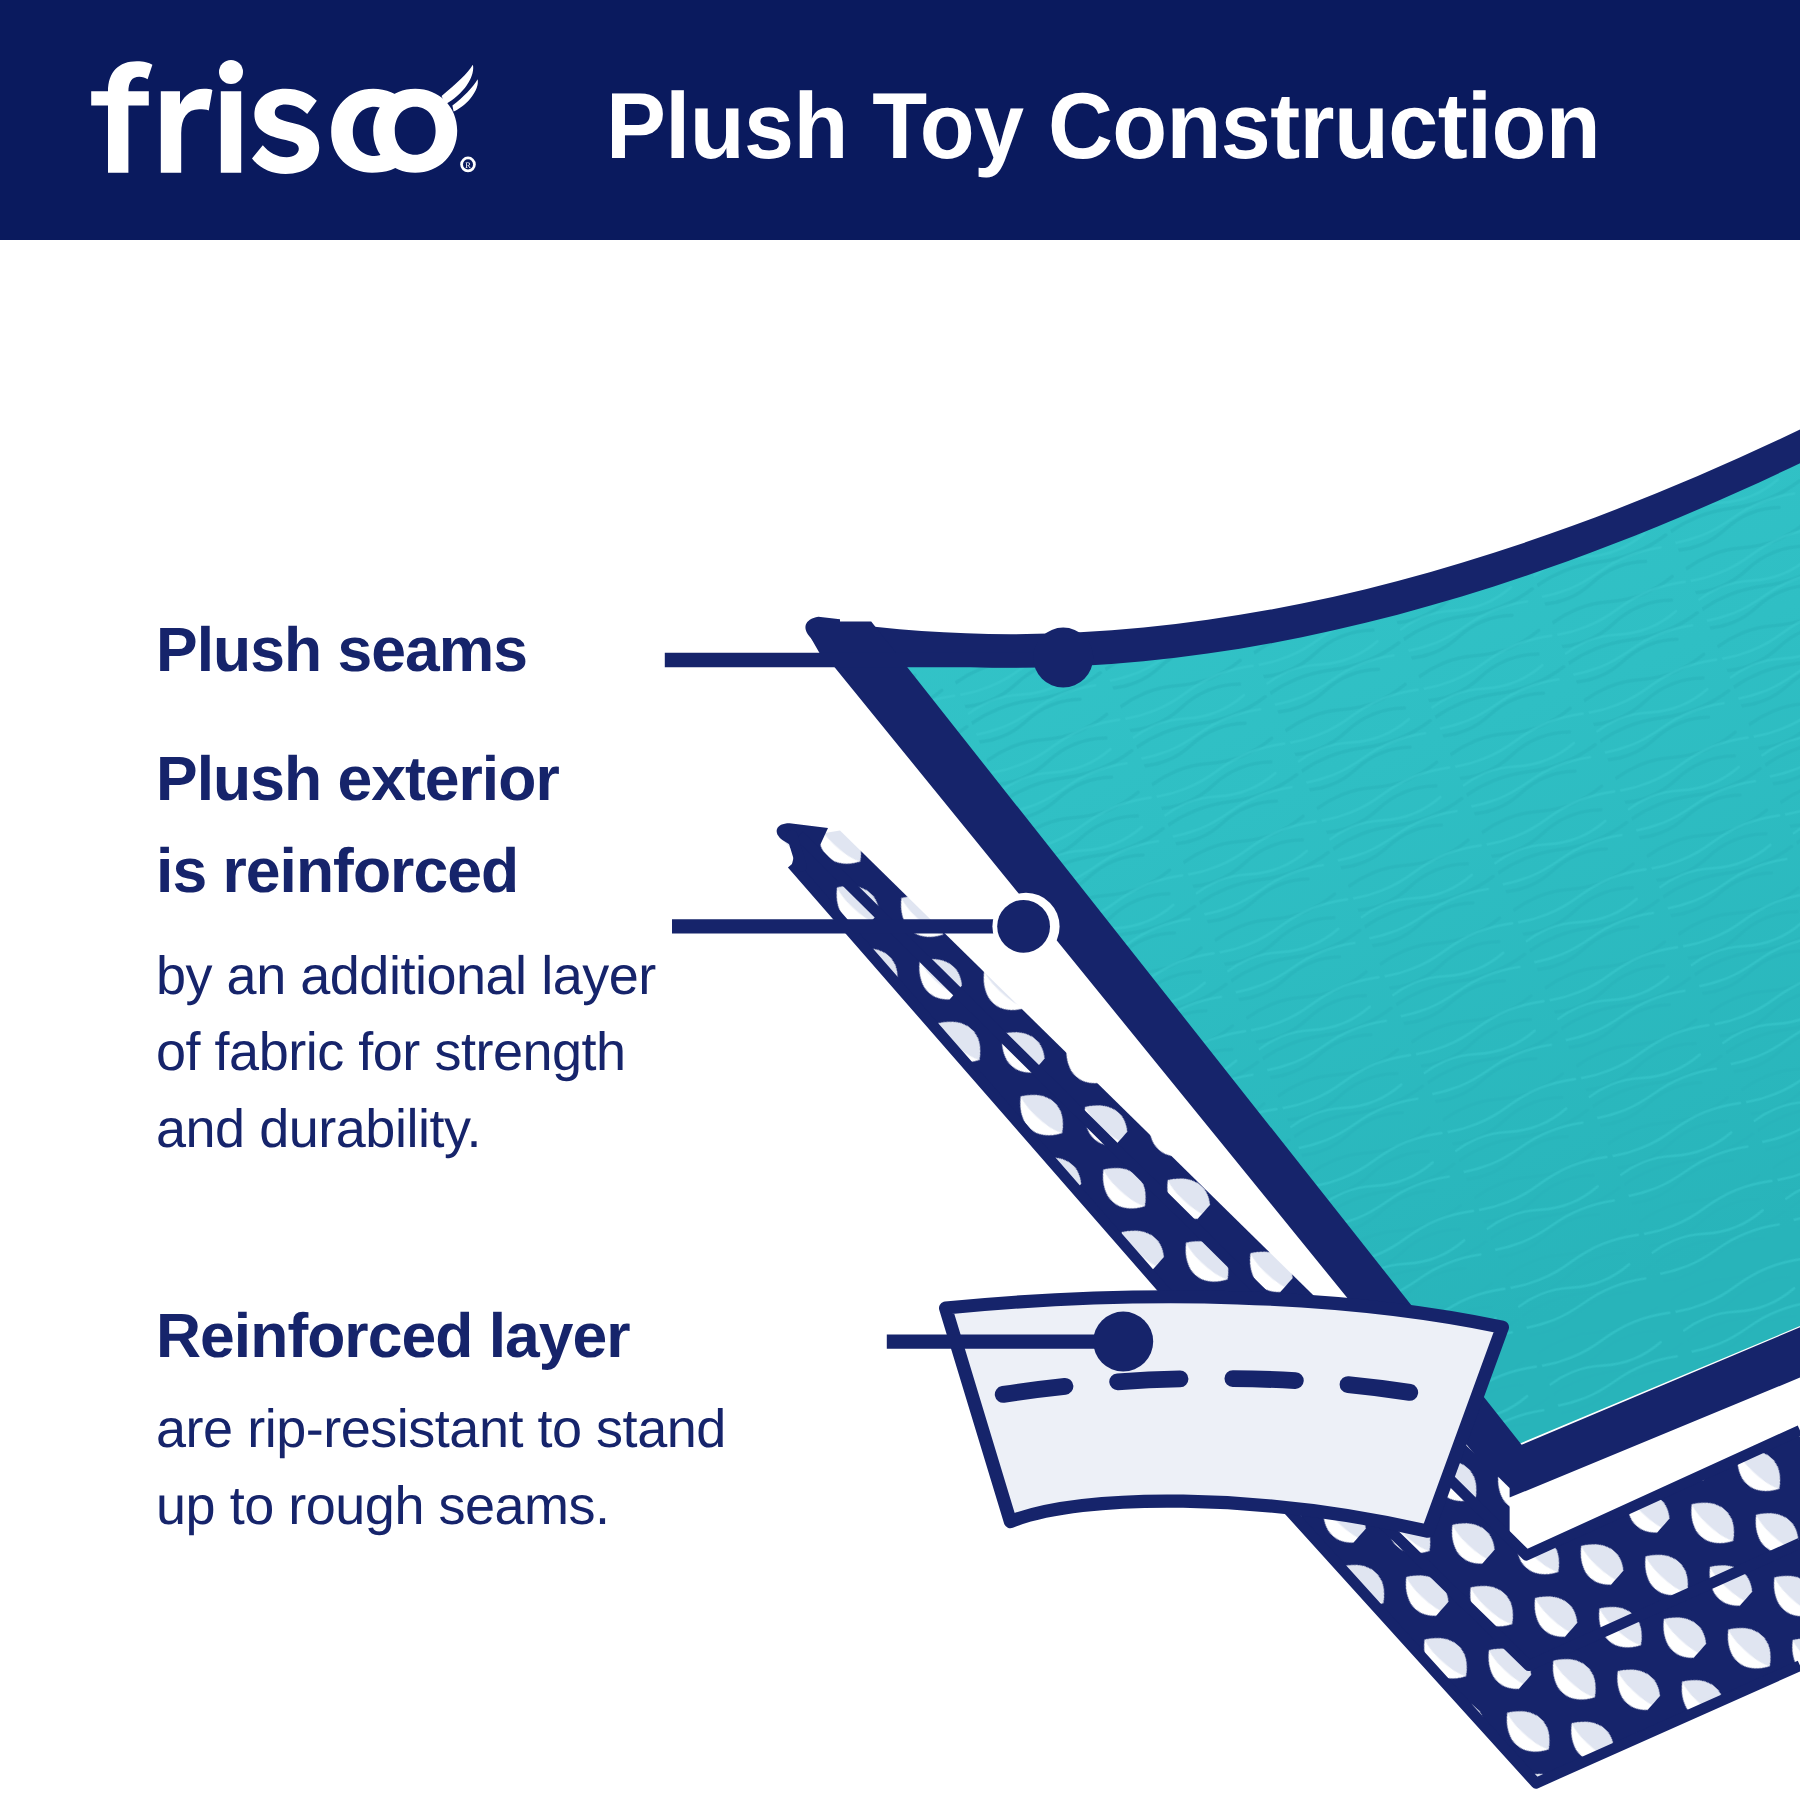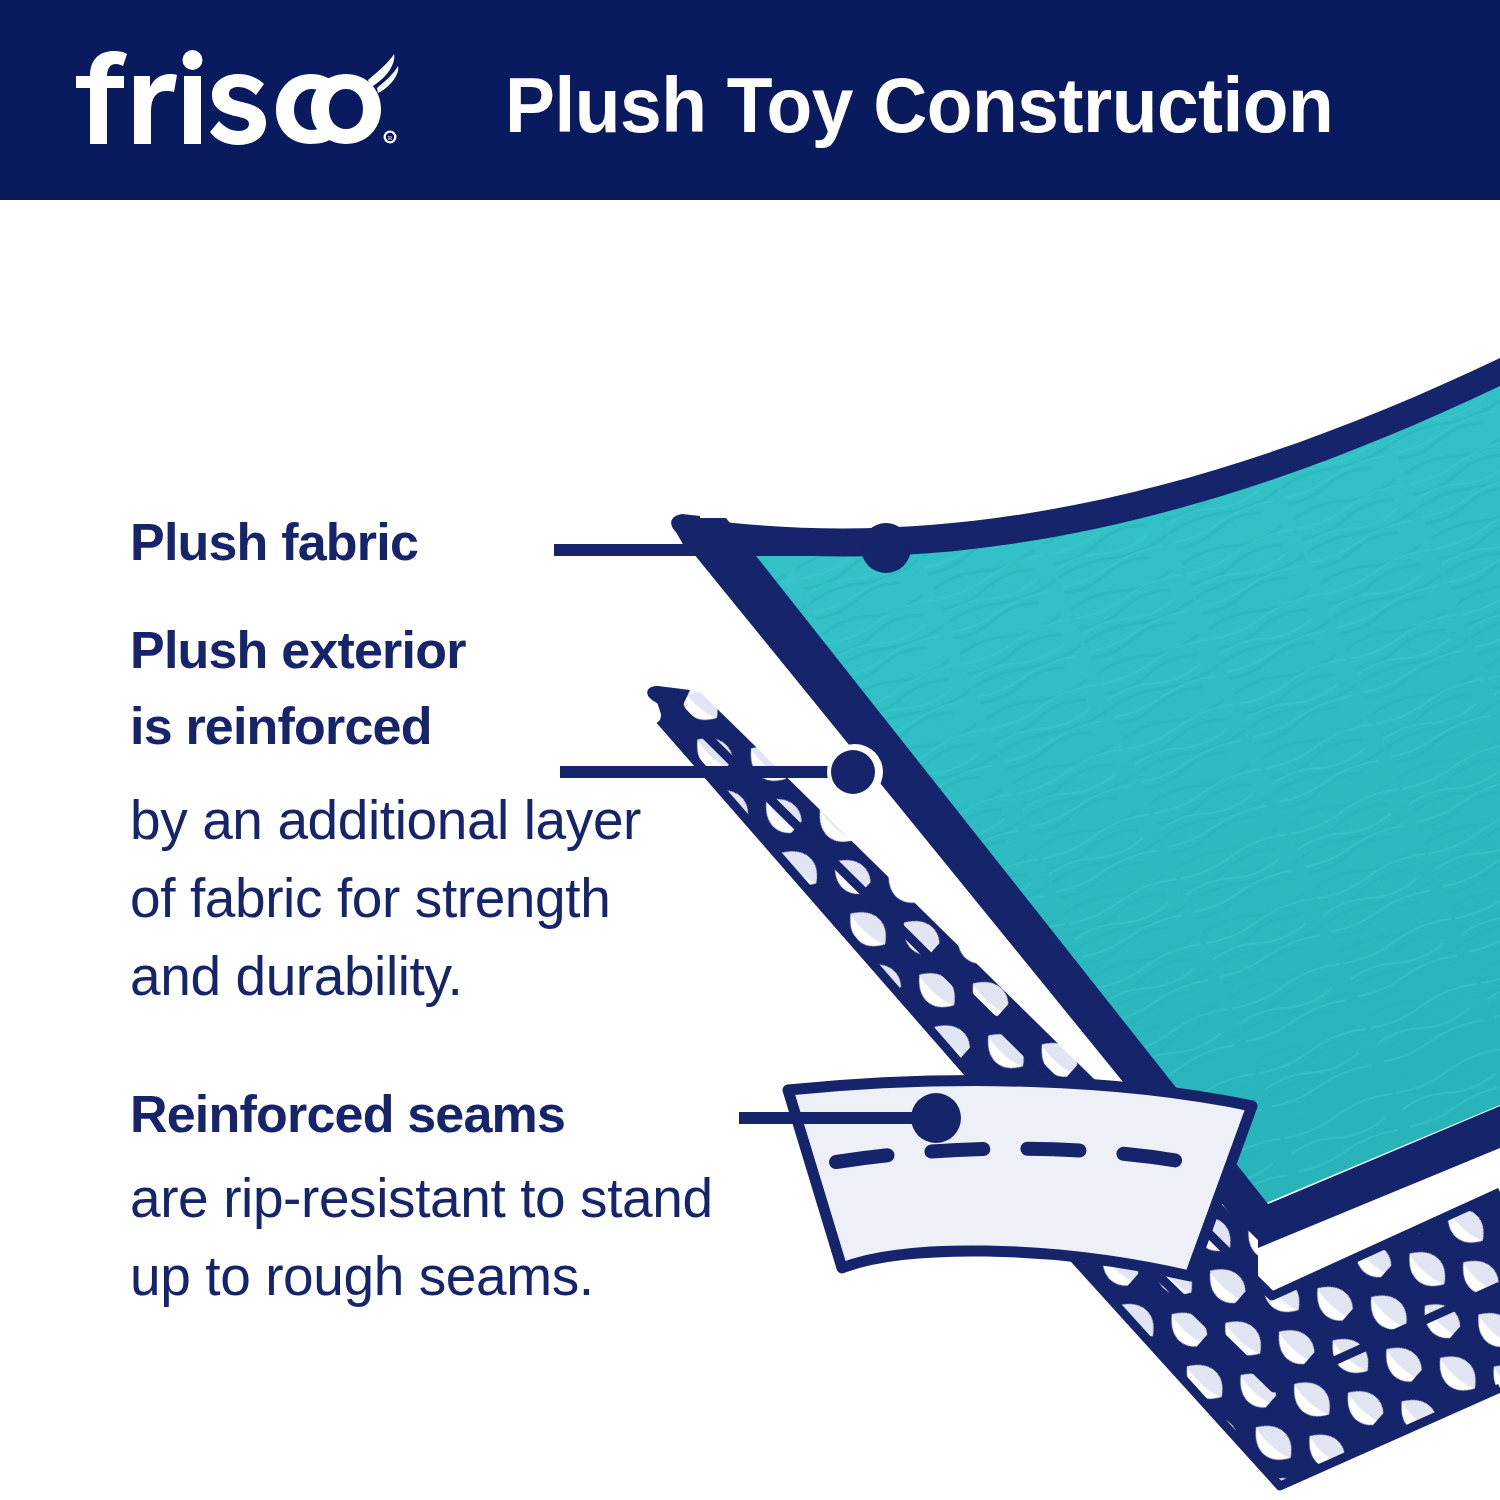--- a/index.html
+++ b/index.html
@@ -73,21 +73,21 @@
     font-weight: bold;
     font-size: 52px;
     line-height: 1.46;
     letter-spacing: -0.8px;
     white-space: pre-line;
     margin: 0;
   }
   .callout-body {
     font-family: "Liberation Sans", sans-serif;
     font-weight: normal;
-    font-size: 55px;
+    font-size: 45px;
     line-height: 1.42;
     letter-spacing: -0.4px;
     white-space: pre-line;
     margin: 0;
   }
 
   #callout-1 { left: 130px; top: 505px; }
   #callout-2 { left: 130px; top: 613px; }
   #callout-2 .callout-body { margin-top: 16px; }
   #callout-3 { left: 130px; top: 1077px; }
@@ -296,30 +296,30 @@
 
         <g>
           <line x1="745" y1="918" x2="930" y2="918" stroke="#16246B" stroke-width="12" stroke-linecap="square"></line>
           <circle cx="936" cy="918" r="25" fill="#16246B"></circle>
         </g>
       </g>
     </svg>
   </div>
 
   <div class="callout" id="callout-1">
-    <p class="callout-head">Plush fabric</p>
+    <p class="callout-head">Plush seams</p>
   </div>
 
   <div class="callout" id="callout-2">
     <p class="callout-head">Plush exterior
 is reinforced</p>
     <p class="callout-body">by an additional layer
 of fabric for strength
 and durability.</p>
   </div>
 
   <div class="callout" id="callout-3">
-    <p class="callout-head">Reinforced seams</p>
+    <p class="callout-head">Reinforced layer</p>
     <p class="callout-body">are rip-resistant to stand
 up to rough seams.</p>
   </div>
 
 </div>
 
 </body></html>

